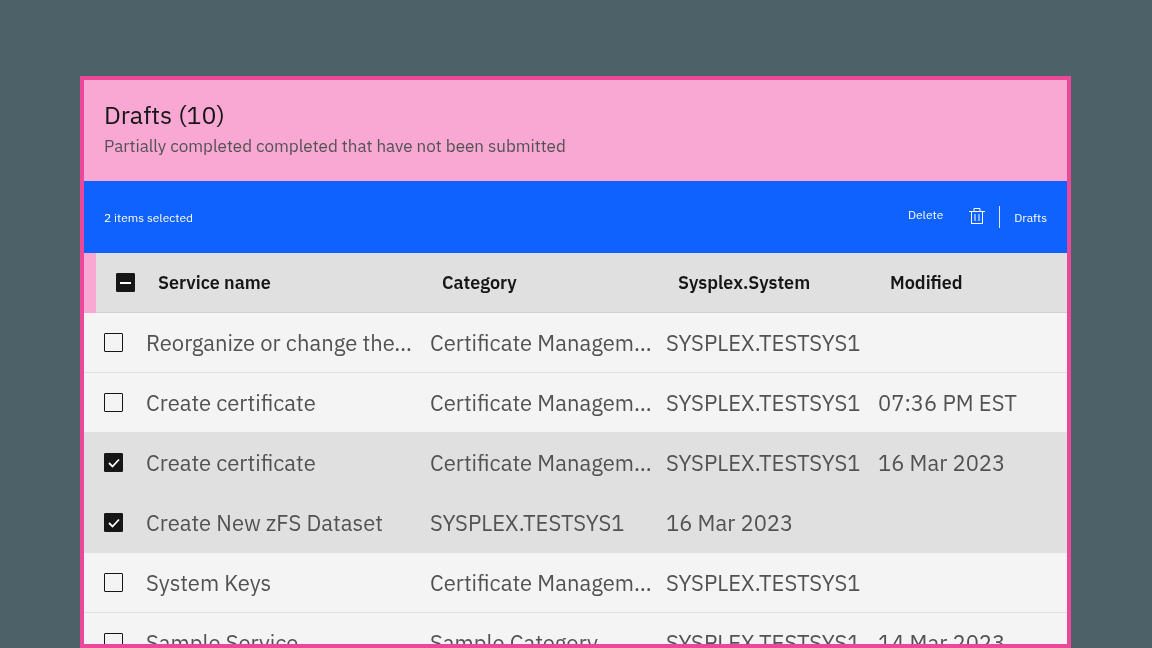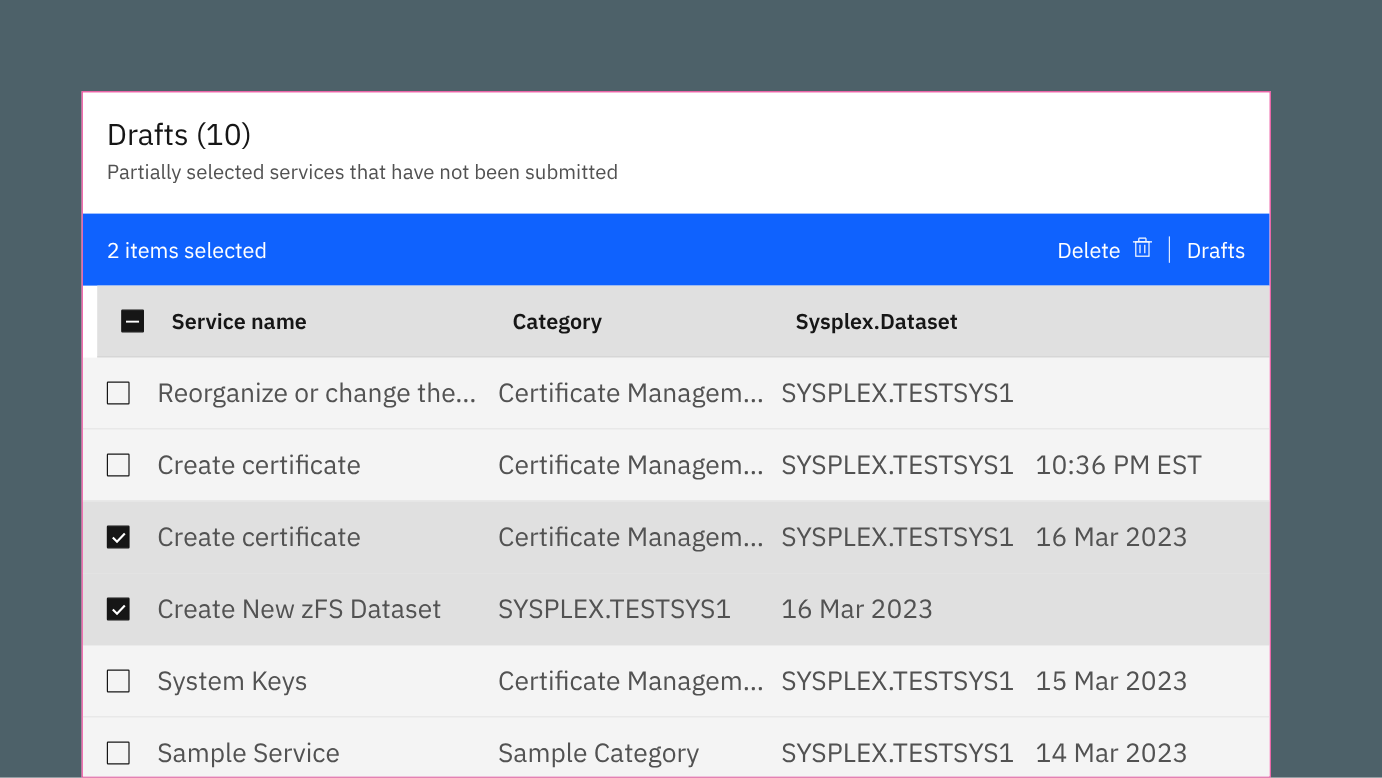--- a/index.html
+++ b/index.html
@@ -9,64 +9,64 @@
     }
     body {
       font-family: 'IBM Plex Sans', -apple-system, BlinkMacSystemFont, 'Segoe UI', Helvetica, Arial, sans-serif;
       background-color: #4d6169;
       width: 1152px;
       height: 648px;
       overflow: hidden;
     }
     .panel {
       position: absolute;
-      left: 68px;
+      left: 80px;
       top: 76px;
       width: 991px;
       height: 572px;
-      background-color: #ffffff;
-      border: 1px solid #ec4899;
+      background-color: #f9a8d4;
+      border: 4px solid #ec4899;
       overflow: hidden;
     }
     .header {
       padding: 18px 20px 24px 20px;
     }
     .header-title {
       font-size: 25px;
       font-weight: 400;
       color: #161616;
       margin-bottom: 4px;
     }
     .header-subtitle {
       font-size: 17px;
       font-weight: 400;
       color: #525252;
     }
     .selection-bar {
       background-color: #0f62fe;
       color: #ffffff;
-      height: 60px;
+      height: 72px;
       display: flex;
       align-items: center;
       padding: 0 20px;
-      font-size: 18px;
+      font-size: 12px;
     }
     .selection-count {
       flex: 1;
       font-weight: 400;
     }
     .selection-actions {
       display: flex;
       align-items: center;
       gap: 14px;
     }
     .action-delete {
       display: flex;
-      align-items: flex-end;
-      gap: 10px;
+      align-items: flex-start;
+      gap: 26px;
       cursor: pointer;
     }
     .action-cancel {
       cursor: pointer;
     }
     .divider {
       width: 1px;
       height: 22px;
       background-color: rgba(255,255,255,0.85);
     }
@@ -138,21 +138,21 @@
       text-overflow: ellipsis;
       padding-right: 12px;
     }
   </style>
 </head>
 <body>
 
 <div class="panel">
   <div class="header">
     <h1 class="header-title">Drafts (10)</h1>
-    <p class="header-subtitle">Partially selected services that have not been submitted</p>
+    <p class="header-subtitle">Partially completed completed that have not been submitted</p>
   </div>
 
   <div class="selection-bar">
     <div class="selection-count">2 items selected</div>
     <div class="selection-actions">
       <div class="action-delete">
         <span>Delete</span>
         <span>
           <svg class="trash-icon" viewBox="0 0 16 18" fill="none" stroke="#ffffff" stroke-width="1">
             <rect x="2.5" y="4.5" width="11" height="12"></rect>
@@ -174,40 +174,41 @@
     <div class="checkbox-cell">
       <div class="checkbox indeterminate">
         <svg class="minus" width="11" height="2" viewBox="0 0 11 2">
             <rect x="0" y="0" width="11" height="2" fill="#ffffff"></rect>
           </svg>
 
       </div>
     </div>
     <div class="col-service">Service name</div>
     <div class="col-category">Category</div>
-    <div class="col-sysplex">Sysplex.Dataset</div>
+    <div class="col-sysplex">Sysplex.System</div>
+    <div class="col-modified">Modified</div>
   </div>
 
   <div id="table-body">
       <div class="table-row">
         <div class="checkbox-cell">
           <div class="checkbox"></div>
         </div>
         <div class="col-service">Reorganize or change the…</div>
         <div class="col-category">Certificate Management</div>
         <div class="col-sysplex">SYSPLEX.TESTSYS1</div>
       </div>
       <div class="table-row">
         <div class="checkbox-cell">
           <div class="checkbox"></div>
         </div>
         <div class="col-service">Create certificate</div>
         <div class="col-category">Certificate Management</div>
         <div class="col-sysplex">SYSPLEX.TESTSYS1</div>
-        <div class="col-modified">10:36 PM EST</div>
+        <div class="col-modified">07:36 PM EST</div>
       </div>
       <div class="table-row selected">
         <div class="checkbox-cell">
           <div class="checkbox checked">
             <svg class="check" width="12" height="10" viewBox="0 0 12 10">
               <path d="M1 5 L4.5 8.5 L11 1.5" stroke="#ffffff" stroke-width="1.8" fill="none"></path>
             </svg>
           </div>
         </div>
         <div class="col-service">Create certificate</div>
@@ -227,21 +228,20 @@
         <div class="col-sysplex">SYSPLEX.TESTSYS1</div>
         <div class="col-modified">16 Mar 2023</div>
       </div>
       <div class="table-row">
         <div class="checkbox-cell">
           <div class="checkbox"></div>
         </div>
         <div class="col-service">System Keys</div>
         <div class="col-category">Certificate Management</div>
         <div class="col-sysplex">SYSPLEX.TESTSYS1</div>
-        <div class="col-modified">15 Mar 2023</div>
       </div>
       <div class="table-row">
         <div class="checkbox-cell">
           <div class="checkbox"></div>
         </div>
         <div class="col-service">Sample Service</div>
         <div class="col-category">Sample Category</div>
         <div class="col-sysplex">SYSPLEX.TESTSYS1</div>
         <div class="col-modified">14 Mar 2023</div>
       </div>

